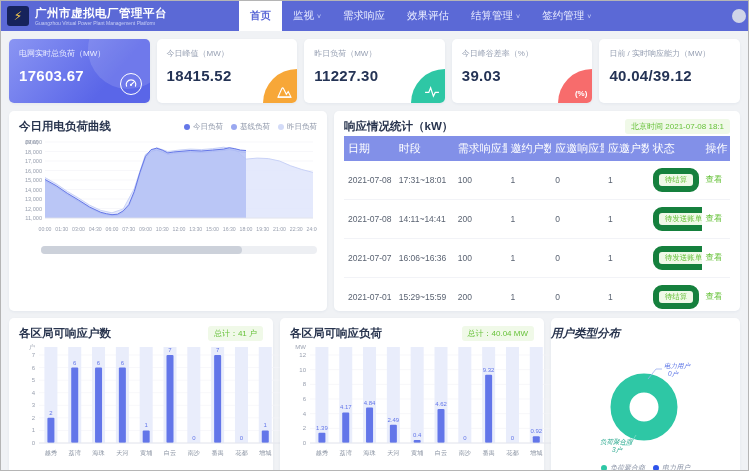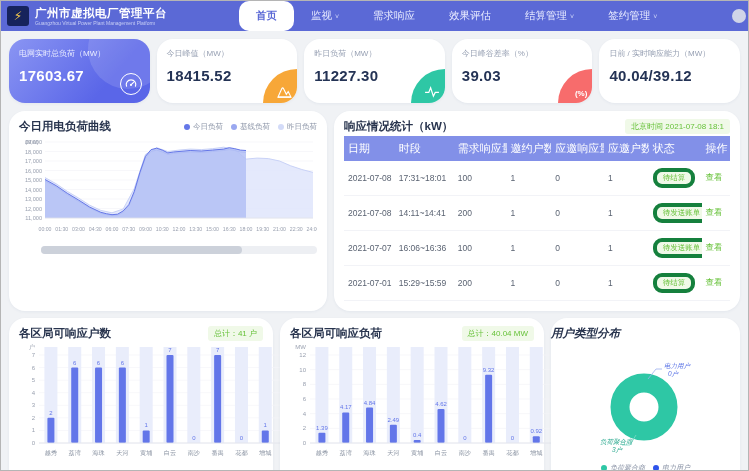--- a/index.html
+++ b/index.html
@@ -6,32 +6,32 @@
   body { font-family:"Liberation Sans","DejaVu Sans",sans-serif; background:#888; }
   .page { width:749px; height:471px; border:1px solid #b5b5b5; background:#f0f2f5; overflow:hidden; position:relative; }
 
   
   .navbar { height:30px; background:#5b69d6; display:flex; align-items:stretch; color:#fff; }
   .brand { display:flex; align-items:center; padding:0 10px 0 6px; min-width:238px; }
   .logo { width:22px; height:20px; background:#16235c; border-radius:3px; display:flex; align-items:center; justify-content:center; font-size:12px; color:#ffd04b; margin-right:6px; flex:none; }
   .brand-title { font-size:11.5px; font-weight:bold; letter-spacing:.5px; line-height:13px; }
   .brand-sub { font-size:5px; color:#c7cef5; transform-origin:left; line-height:6px; }
   .nav-items { display:flex; align-items:stretch; flex:1; }
-  .nav-item { padding:0 17px; display:flex; align-items:center; font-size:10.5px; color:#e8ebff; cursor:pointer; white-space:nowrap;border-radius:10px; }
+  .nav-item { padding:0 11px; display:flex; align-items:center; font-size:10.5px; color:#e8ebff; cursor:pointer; white-space:nowrap; }
   .nav-item .caret { font-size:7px; margin-left:3px; color:#cdd4f8; }
   .nav-item.active { background:#fff; color:#5b69d6; font-weight:bold; }
   .nav-right { display:flex; align-items:center; padding-right:2px; }
   .avatar { width:14px; height:14px; border-radius:50%; background:#cfd4e8; }
 
   
   .content { padding:8px; }
   .kpi-row { display:grid; grid-template-columns:repeat(5,1fr); gap:7px; height:64px; margin-bottom:8px; }
   .mid-row { display:flex; gap:7px; height:200px; margin-bottom:7px; }
   .bottom-row { display:flex; gap:7px; height:172px; }
-  .card { background:#fff; border-radius:16px; box-shadow:0 1px 3px rgba(40,60,120,.06); }
+  .card { background:#fff; border-radius:5px; box-shadow:0 1px 3px rgba(40,60,120,.06); }
 
   
   .kpi { position:relative; padding:9px 10px; overflow:hidden; }
   .kpi-label { font-size:8px; color:#97a0b3; margin-bottom:8px; white-space:nowrap; }
   .kpi-value { font-size:15px; font-weight:bold; color:#243355; letter-spacing:.3px; }
   .kpi.primary { background:linear-gradient(130deg,#8a95f3 0%,#5a66e8 70%); }
   .kpi.primary .kpi-label { color:#e8ebff; }
   .kpi.primary .kpi-value { color:#fff; }
   .kpi-deco { position:absolute; width:80px; height:80px; border-radius:50%; background:rgba(255,255,255,.13); top:-30px; right:-18px; }
   .kpi-corner { position:absolute; right:0; bottom:0; width:34px; height:34px; border-top-left-radius:100%; display:flex; align-items:flex-end; justify-content:flex-end; }
@@ -50,21 +50,21 @@
   .legend-item { display:flex; align-items:center; gap:3px; font-size:7.5px; color:#8a93a6; cursor:pointer; }
   .legend-dot { width:6px; height:6px; border-radius:50%; }
   .zoom-slider { width:276px; height:8px; margin:2px 0 0 22px; background:#edeff3; border-radius:4px; position:relative; cursor:pointer; }
   .zoom-inner { position:absolute; left:0; top:0; height:8px; width:73%; background:#ccd1da; border-radius:4px; }
 
   
   .table-card { flex:1; padding:8px 10px; overflow:hidden; }
   table { border-collapse:collapse; width:100%; table-layout:fixed; }
   thead th { background:#8290e8; color:#fff; font-size:11px; font-weight:normal; text-align:left; padding:5px 4px; white-space:nowrap; overflow:hidden; }
   tbody td { font-size:8.5px; color:#5a6372; padding:7px 4px; border-bottom:1px solid #f2f3f7; white-space:nowrap; overflow:hidden; }
-  .pill { display:inline-block; font-size:7.5px; color:#67c23a; background:#f0f9e8; border:4px solid #15803d; border-radius:9px; padding:1px 6px; }
+  .pill { display:inline-block; font-size:7.5px; color:#67c23a; background:#f0f9e8; border:6px solid #15803d; border-radius:9px; padding:1px 6px; }
   .link-green { color:#67c23a; font-size:8.5px; cursor:pointer; }
 
   
   .bar-card { width:264px; padding:8px 10px; }
   
   .donut-card { flex:1; padding:8px 0; display:flex; flex-direction:column;font-style:italic; }
   .donut-legend { display:flex; justify-content:center; gap:8px; margin-top:2px; }
   .donut-legend .legend-item { font-size:7px; }
   text { font-family:"Liberation Sans","DejaVu Sans",sans-serif; }
 </style>

